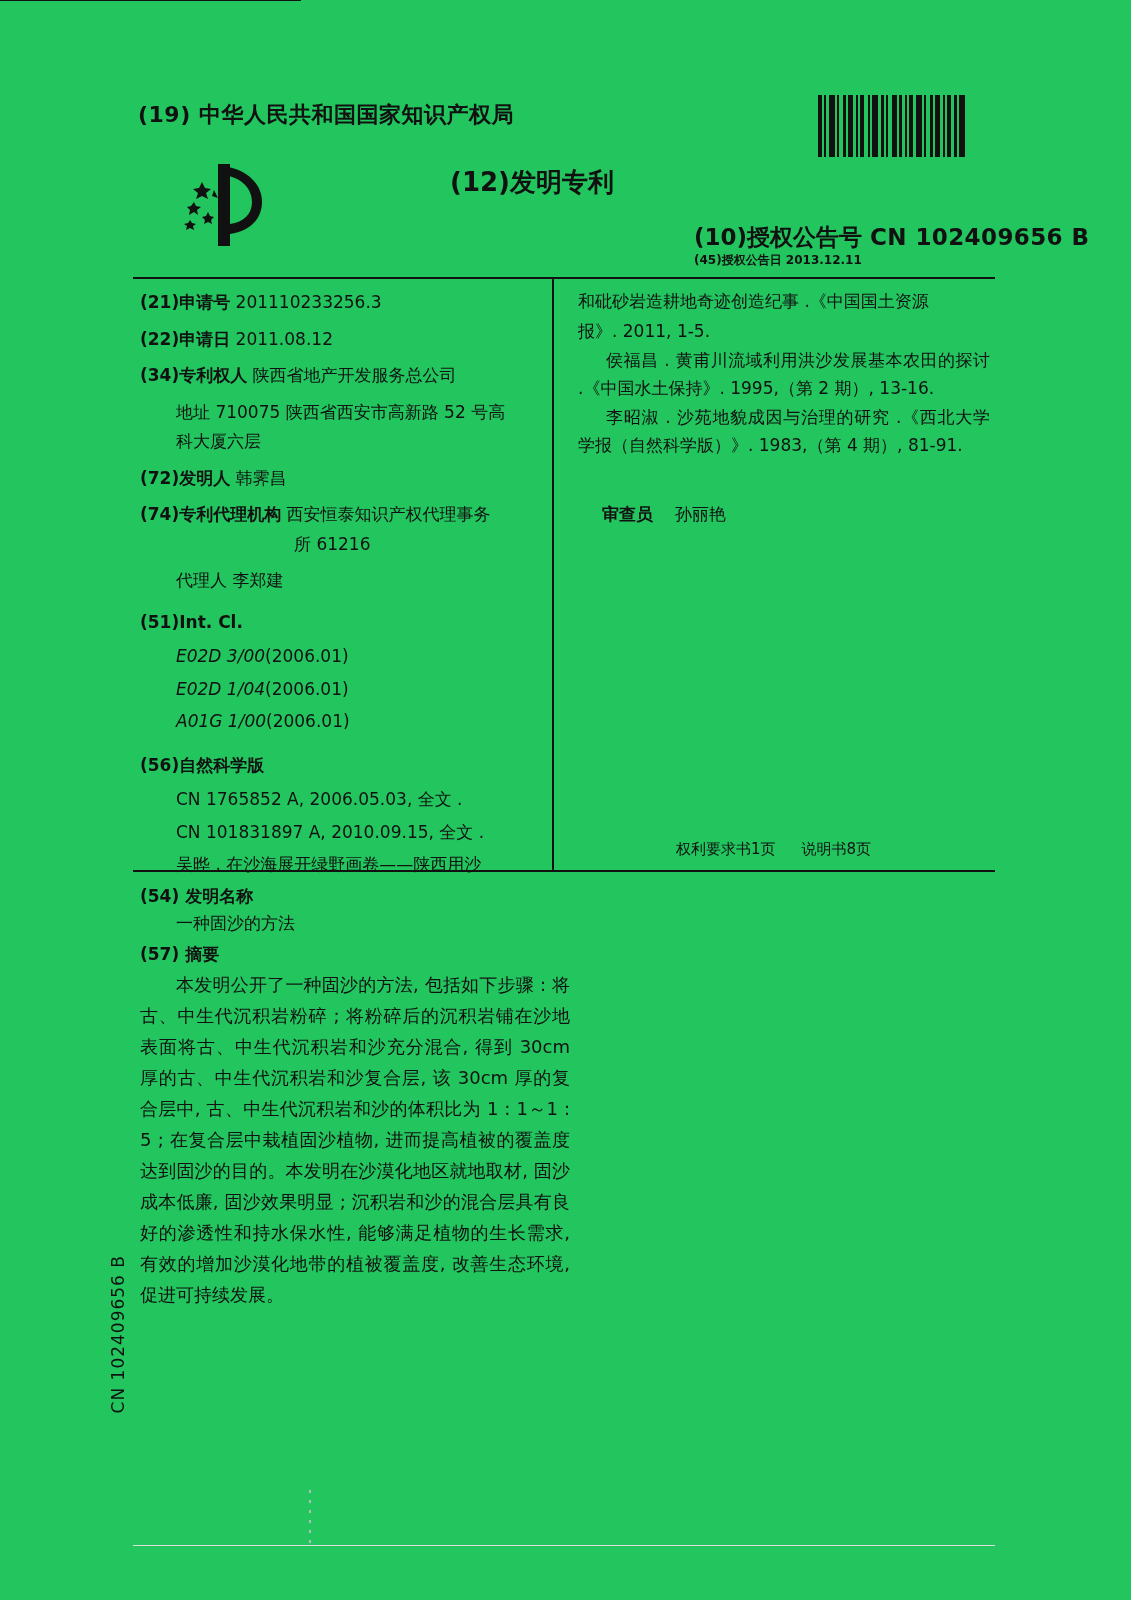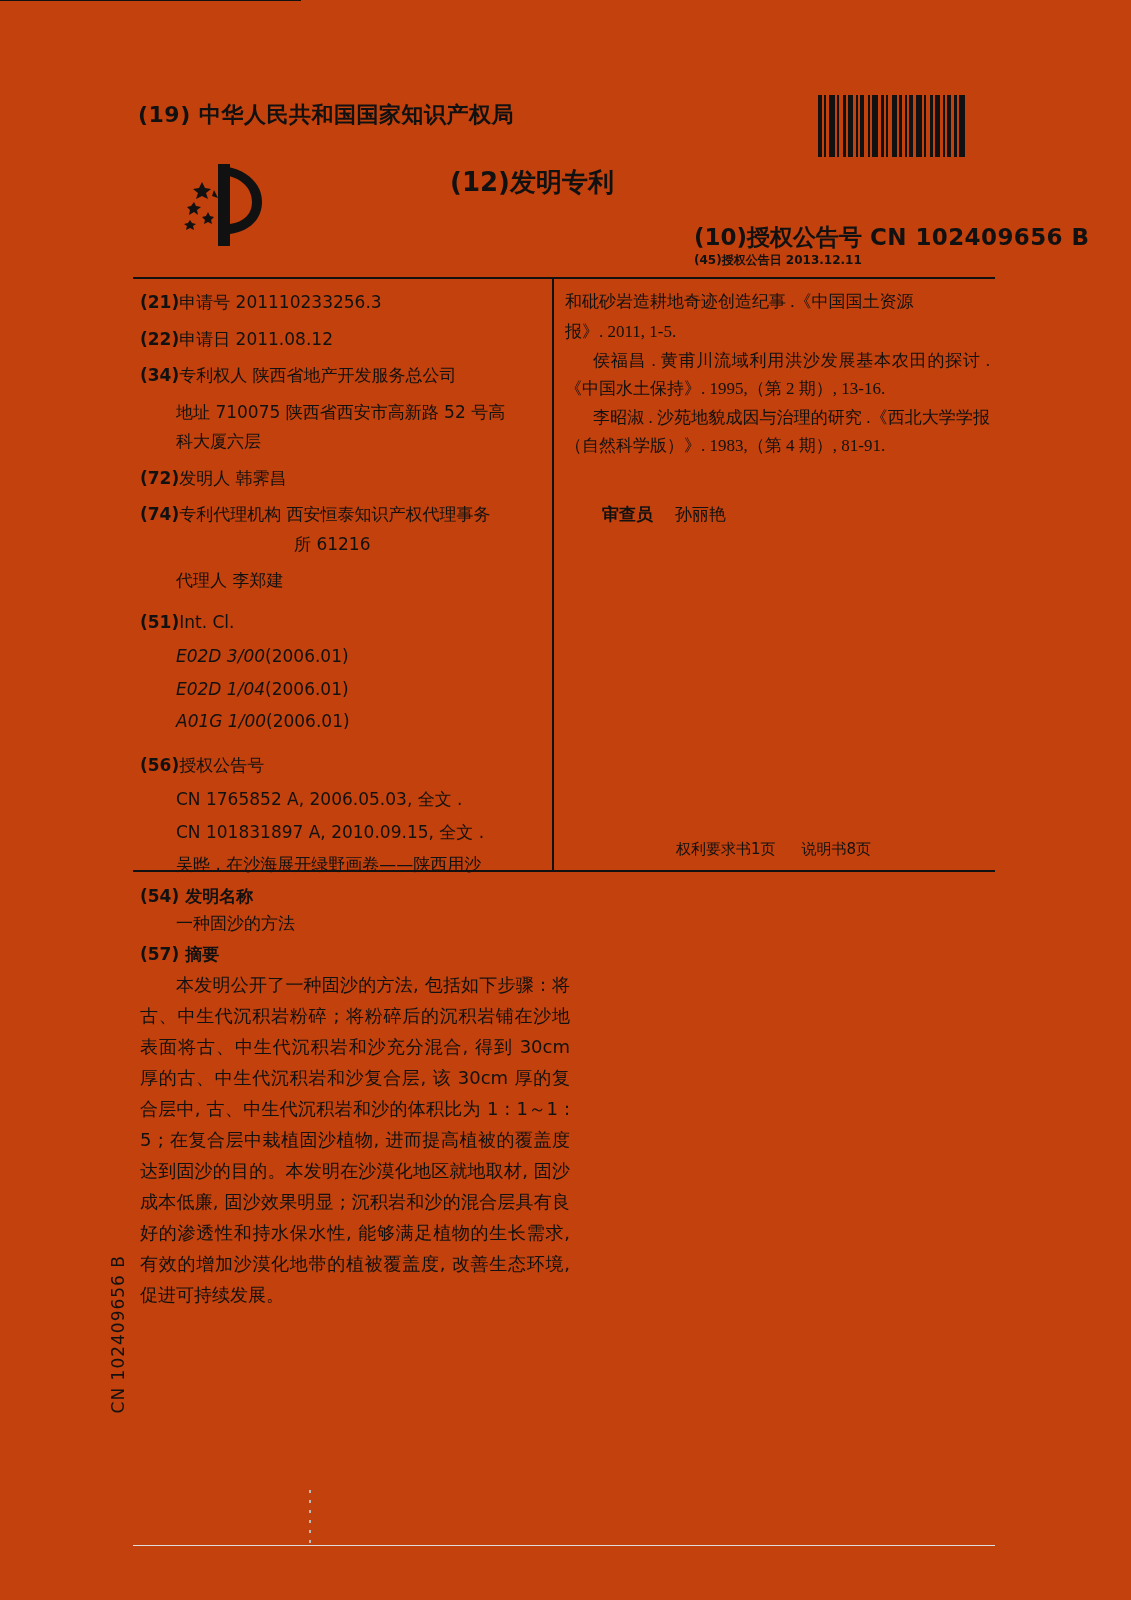--- a/index.html
+++ b/index.html
@@ -13,21 +13,21 @@
     position: relative;
     font-family: "DejaVu Sans", "Liberation Sans", sans-serif;
     color: #111111;
     overflow: hidden;
   }
   .page {
     position: absolute;
     left: 0; top: 0;
     width: 1131px;
     height: 1600px;
-    background: #c2410c;
+    background: #22c55e;
   }
 
   
   .office-line {
     position: absolute;
     left: 138px;
     top: 100px;
     font-size: 22px;
     font-weight: 700;
     letter-spacing: 0.5px;
@@ -109,21 +109,21 @@
   .left-col {
     position: absolute;
     left: 140px;
     top: 290px;
     width: 400px;
     font-size: 17px;
     line-height: 1.5;
   }
   .field { margin-bottom: 11px; white-space: nowrap; }
   .field .code { font-weight: 700; }
-  .field .lbl  { font-weight: 400; }
+  .field .lbl  { font-weight: 700; }
   .field .val  { font-weight: 400; }
   .indent-1 { padding-left: 36px; white-space: nowrap; }
   .indent-2 { padding-left: 36px; white-space: nowrap; }
   .ipc-item {
     padding-left: 36px;
     font-style: italic;
     font-family: "DejaVu Sans", "Liberation Sans", sans-serif;
     font-size: 17px;
     margin-bottom: 7px;
     white-space: nowrap;
@@ -139,21 +139,21 @@
   
   .right-col {
     position: absolute;
     left: 565px;
     top: 288px;
     width: 425px;
     font-size: 17px;
     line-height: 1.62;
     text-align: justify;
   }
-  .right-col p { margin: 0 0 2px 0; font-family: Liberation Serif, serif; }
+  .right-col p { margin: 0 0 2px 13px; }
   .right-col p.ind { text-indent: 28px; }
 
   .examiner {
     position: absolute;
     left: 602px;
     top: 503px;
     font-size: 17px;
     font-weight: 700;
     white-space: nowrap;
   }
@@ -365,21 +365,21 @@
       <span>E02D 3/00</span><span class="yr">(2006.01)</span>
     </div>
     <div class="ipc-item">
       <span>E02D 1/04</span><span class="yr">(2006.01)</span>
     </div>
     <div class="ipc-item" style="margin-bottom:18px;">
       <span>A01G 1/00</span><span class="yr">(2006.01)</span>
     </div>
 
     <div class="field" style="margin-bottom:9px;">
-      <span class="code">(56)</span><span class="lbl">授权公告号</span>
+      <span class="code">(56)</span><span class="lbl">自然科学版</span>
     </div>
     <div class="ref-item">CN 1765852 A, 2006.05.03, 全文 .</div>
     <div class="ref-item">CN 101831897 A, 2010.09.15, 全文 .</div>
     <div class="ref-item">吴晔 . 在沙海展开绿野画卷——陕西用沙</div>
   </div>
 
   <div class="right-col">
     <p>和砒砂岩造耕地奇迹创造纪事 .《中国国土资源</p>
     <p>报》. 2011, 1-5.</p>
     <p class="ind">侯福昌 . 黄甫川流域利用洪沙发展基本农田的探讨 .《中国水土保持》. 1995,（第 2 期）, 13-16.</p>

